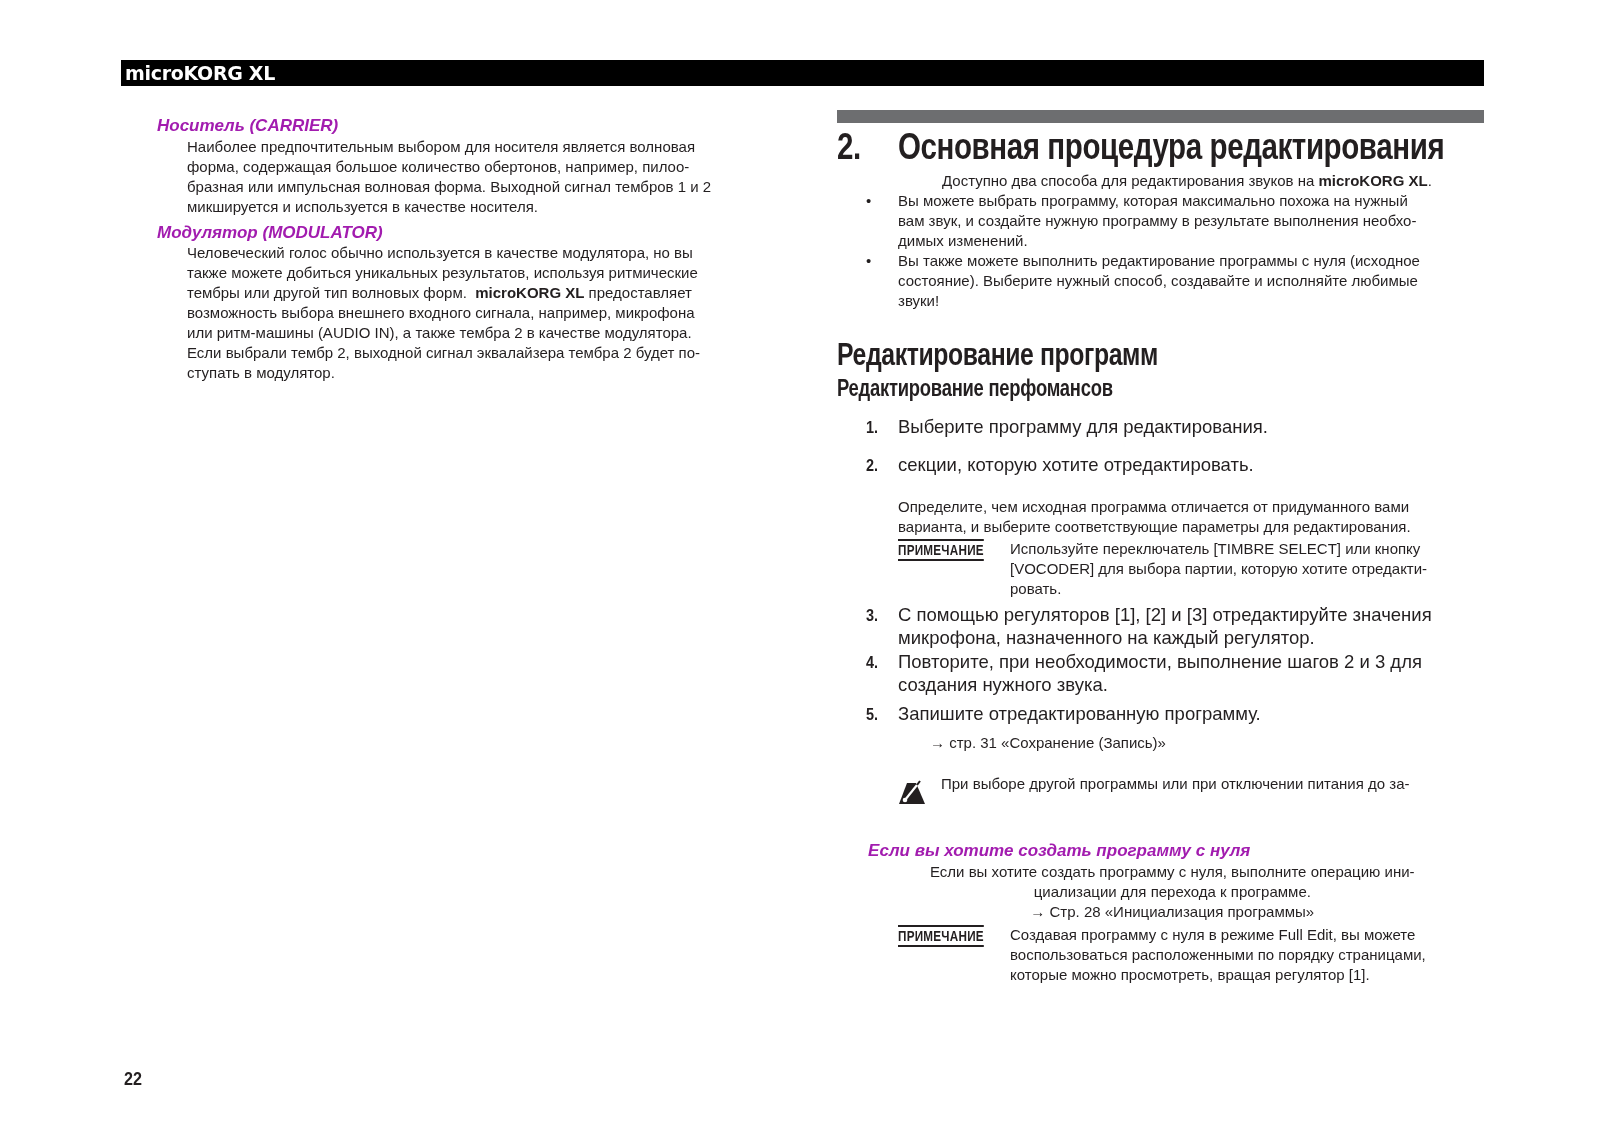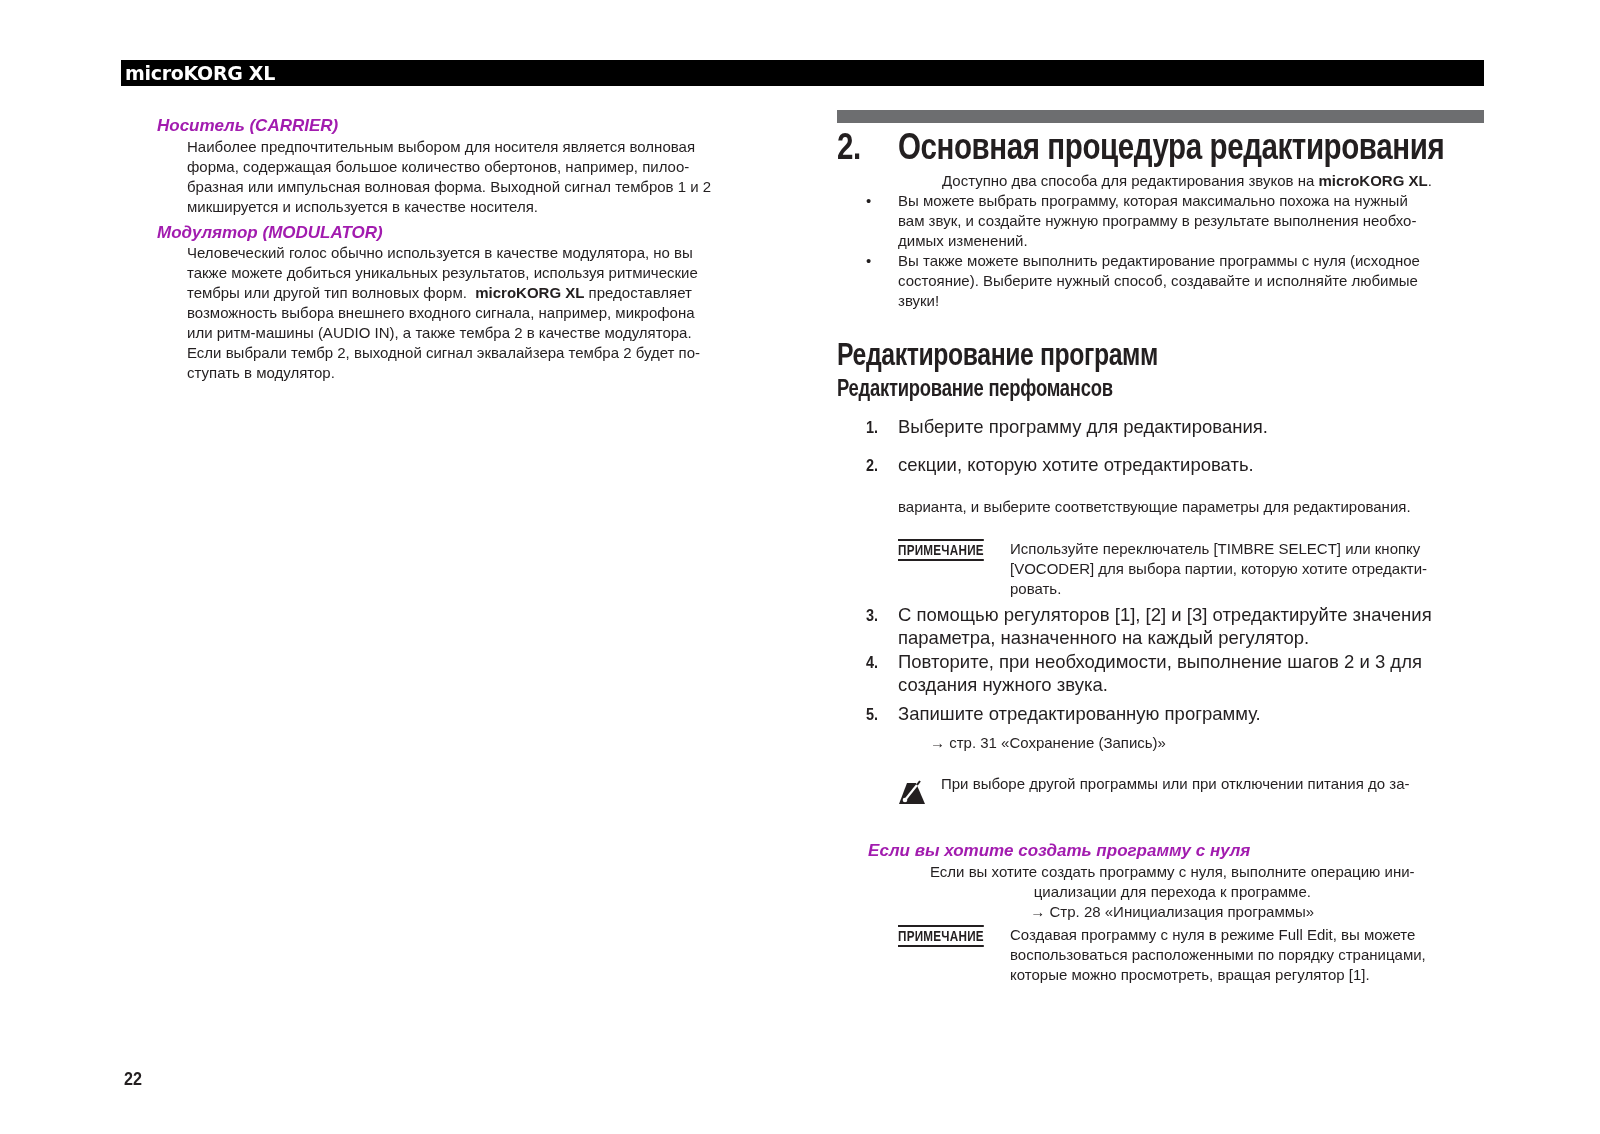--- a/index.html
+++ b/index.html
@@ -75,35 +75,36 @@
 <div class="abs h3" style="left:837px; top:374px; white-space:nowrap;">Редактирование перфомансов</div>
 
 <div class="abs step-num" style="left:866px; top:418px;">1.</div>
 <div class="abs step-text" style="left:898px; top:415px;">Выберите программу для редактирования.</div>
 
 <div class="abs step-num" style="left:866px; top:456px;">2.</div>
 <div class="abs step-text" style="left:898px; top:453px;">
   <div>секции, которую хотите отредактировать.</div>
 </div>
 <div class="abs body-text" style="left:898px; top:497px;">
+  <div>Определите, чем исходная программа отличается от придуманного вами</div>
   <div>варианта, и выберите соответствующие параметры для редактирования.</div>
 </div>
 <div class="abs" style="left:898px; top:539px;">
   <span class="note-label">ПРИМЕЧАНИЕ</span>
 </div>
 <div class="abs body-text" style="left:1010px; top:539px;">
   <div>Используйте переключатель [TIMBRE SELECT] или кнопку</div>
   <div>[VOCODER] для выбора партии, которую хотите отредакти-</div>
   <div>ровать.</div>
 </div>
 
 <div class="abs step-num" style="left:866px; top:606px;">3.</div>
 <div class="abs step-text" style="left:898px; top:603px;">
   <div>С помощью регуляторов [1], [2] и [3] отредактируйте значения</div>
-  <div>параметра, назначенного на каждый регулятор.</div>
+  <div>микрофона, назначенного на каждый регулятор.</div>
 </div>
 
 <div class="abs step-num" style="left:866px; top:653px;">4.</div>
 <div class="abs step-text" style="left:898px; top:650px;">
   <div>Повторите, при необходимости, выполнение шагов 2 и 3 для</div>
   <div>создания нужного звука.</div>
 </div>
 
 <div class="abs step-num" style="left:866px; top:705px;">5.</div>
 <div class="abs step-text" style="left:898px; top:702px;">Запишите отредактированную программу.</div>

